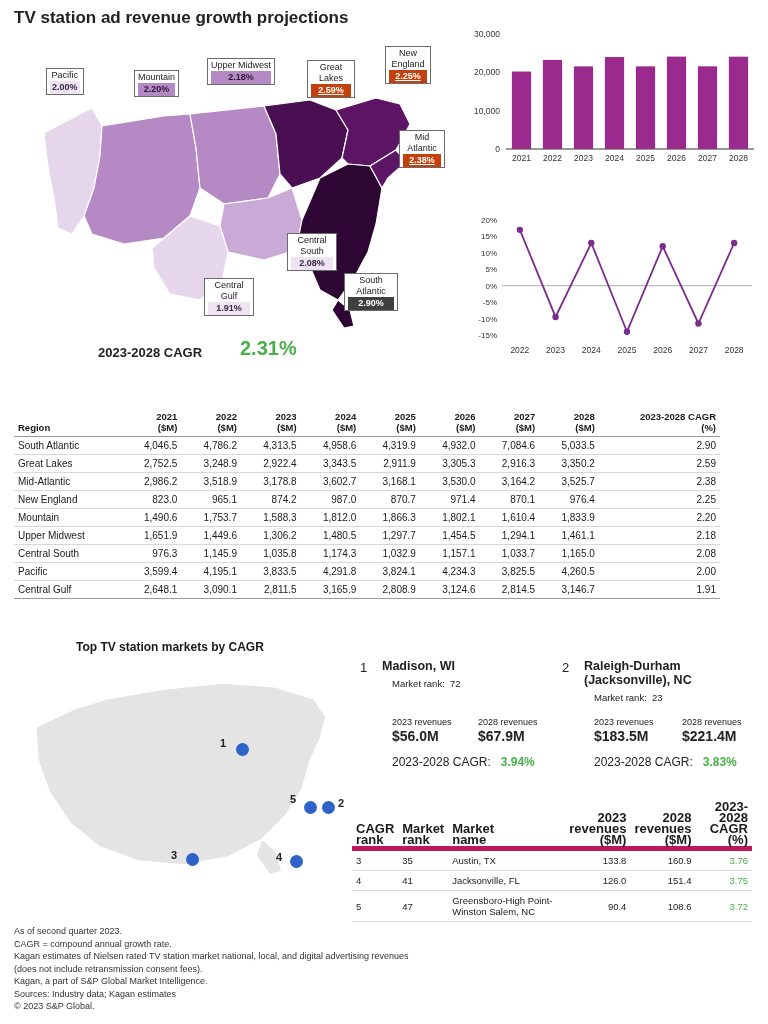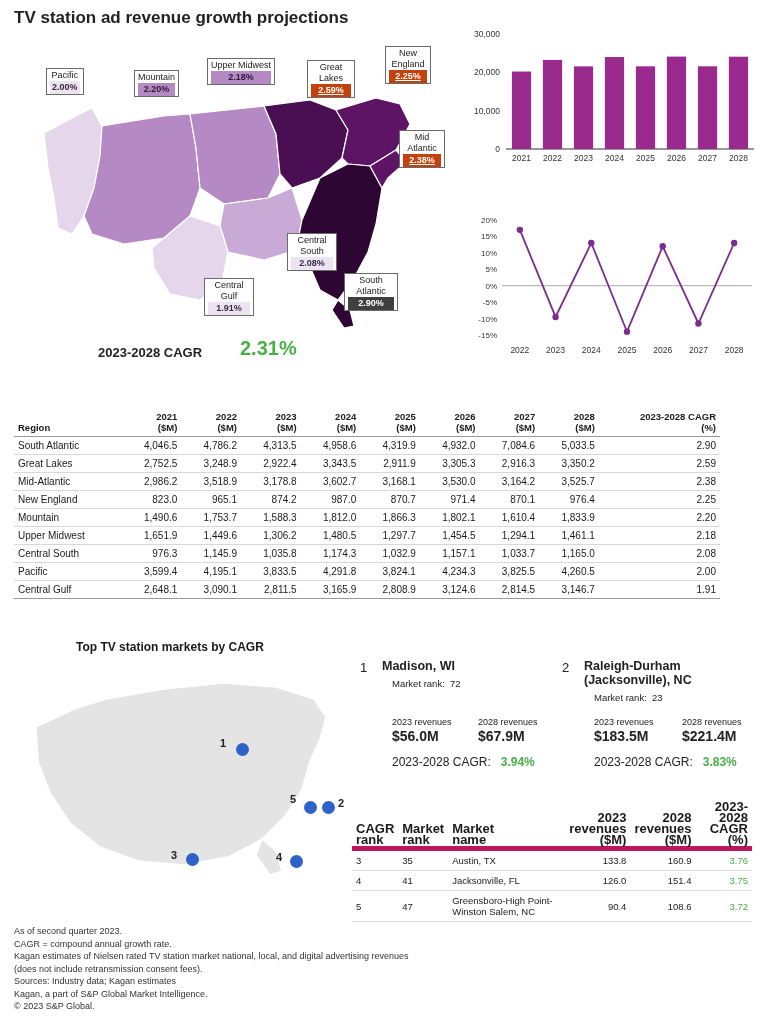--- a/index.html
+++ b/index.html
@@ -481,16 +481,16 @@
         </tr>
       </tbody>
   </table>
 </div>
 
 <div class="footer" id="footer">
     <div>As of second quarter 2023.</div>
     <div>CAGR = compound annual growth rate.</div>
     <div>Kagan estimates of Nielsen rated TV station market national, local, and digital advertising revenues</div>
     <div>(does not include retransmission consent fees).</div>
+    <div>Kagan, a part of S&amp;P Global Market Intelligence.</div>
     <div>Sources: Industry data; Kagan estimates</div>
-    <div>Kagan, a part of S&amp;P Global Market Intelligence.</div>
     <div>© 2023 S&amp;P Global.</div>
   </div>
 
 </body></html>

